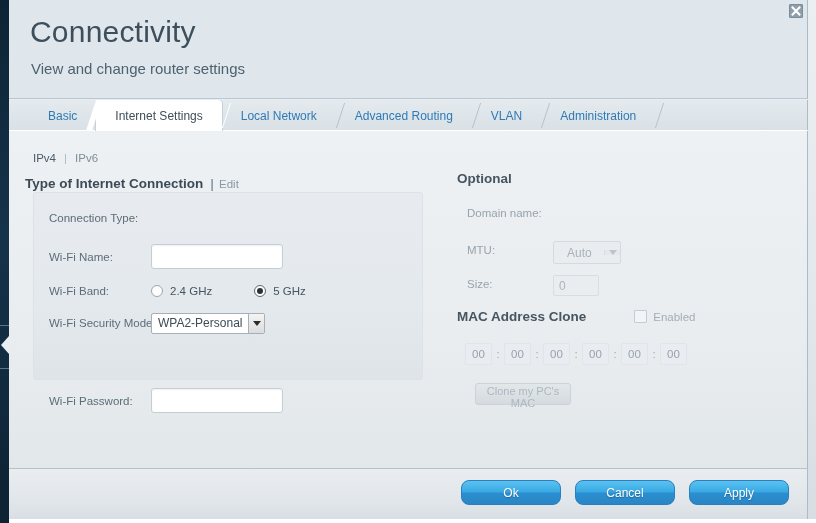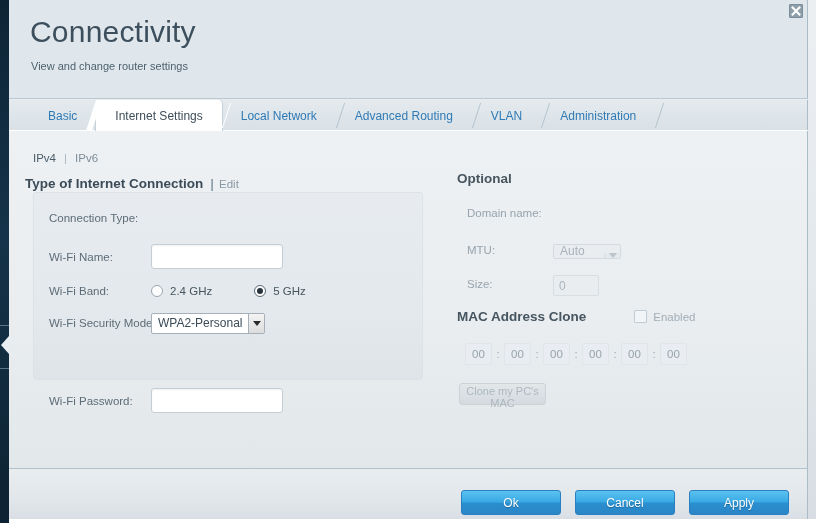--- a/index.html
+++ b/index.html
@@ -57,21 +57,21 @@
     position: absolute;
     left: 21px; top: 15px;
     font-size: 30px;
     color: #3d4f5c;
     letter-spacing: 0.2px;
     font-weight: normal;
   }
   .page-subtitle {
     position: absolute;
     left: 22px; top: 60px;
-    font-size: 11px;
+    font-size: 15px;
     color: #4e616e;
   }
   .close-btn {
     position: absolute;
     right: 4px; top: 4px;
     width: 14px; height: 14px;
     background: #8e9fa9;
     border: 1px solid #7a8d98;
     border-radius: 1px;
     cursor: pointer;
@@ -297,27 +297,28 @@
   .opt-label {
     position: absolute;
     left: 10px;
     font-size: 11.5px;
     color: #97a4ad;
   }
   .opt-ctrl { position: absolute; left: 96px; }
 
   .sel-disabled {
     display: inline-flex;
-    align-items: flex-end;
-    height: 15px;
+    align-items: center;
+    height: 23px;
     width: 68px;
     background: #e9edf0;
     border: 1px solid #d3d9de;
     border-radius: 2px;
     opacity: 0.95;
+    padding-left: 7px;
   }
   .sel-disabled .sel-text {
     display: flex; align-items: center;
     padding: 0 6px;
     font-size: 12px;
     color: #a5b0b8;
     flex: 1;
   }
   .sel-disabled .sel-btn {
     width: 16px;
@@ -383,22 +384,22 @@
   }
   .colon {
     width: 12px;
     text-align: center;
     font-size: 11.5px;
     color: #9fabb3;
   }
 
   .clone-btn {
     position: absolute;
-    left: 2px; top: 212px;
-    width: 87px; height: 22px;
+    left: 18px; top: 212px;
+    width: 96px; height: 22px;
     background: linear-gradient(to bottom, #e2e7ea 0%, #d4dadf 100%);
     border: 1px solid #cbd2d8;
     border-radius: 3px;
     font-size: 11px;
     color: #adb8bf;
     font-family: "Liberation Sans", sans-serif;
     cursor: default;
   }
 
   
@@ -410,24 +411,24 @@
   }
   .footer {
     position: absolute;
     left: 9px; top: 469px;
     width: 799px; height: 54px;
     background: linear-gradient(to bottom, #e9edf0 0%, #e1e6ea 60%, #d6dde2 100%);
     border-right: 1px solid #a9bcc7;
   }
   .btn {
     position: absolute;
-    top: 21px;
+    top: 11px;
     width: 100px; height: 25px;
     border: 1px solid #2a7fc0;
-    border-radius: 3px;
+    border-radius: 8px;
     background: linear-gradient(to bottom, #5bc2f0 0%, #38a9e4 48%, #2b8fcf 52%, #2a85c6 100%);
     color: #ffffff;
     font-size: 12px;
     font-family: "Liberation Sans", sans-serif;
     cursor: pointer;
     text-shadow: 0 1px 1px rgba(0,0,0,0.25);
   }
   #btn-ok { left: 452px; }
   #btn-cancel { left: 566px; }
   #btn-apply { left: 680px; }

